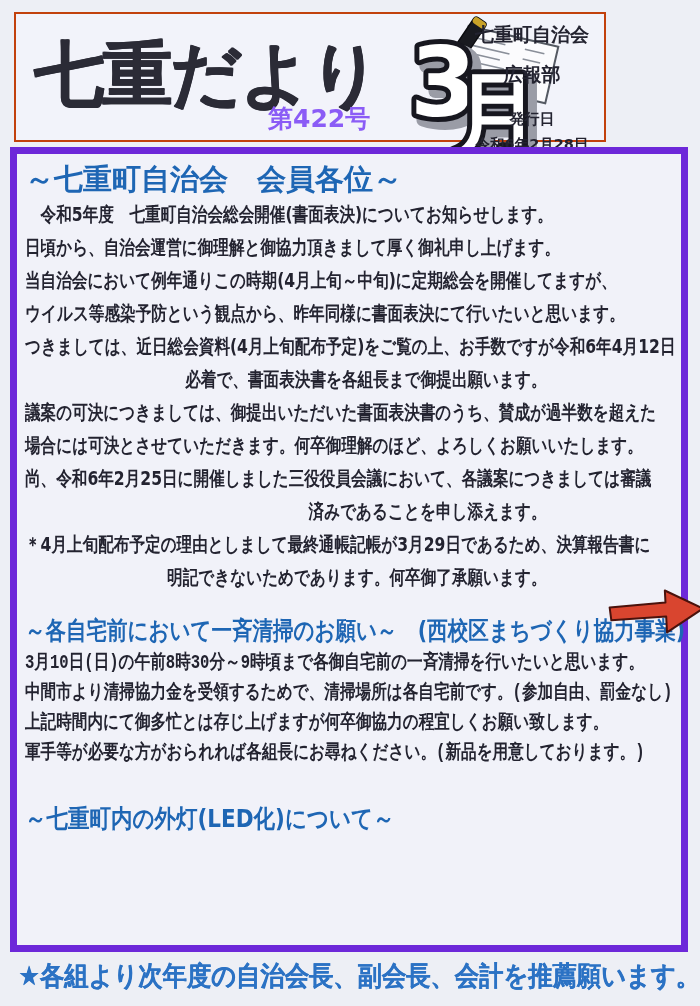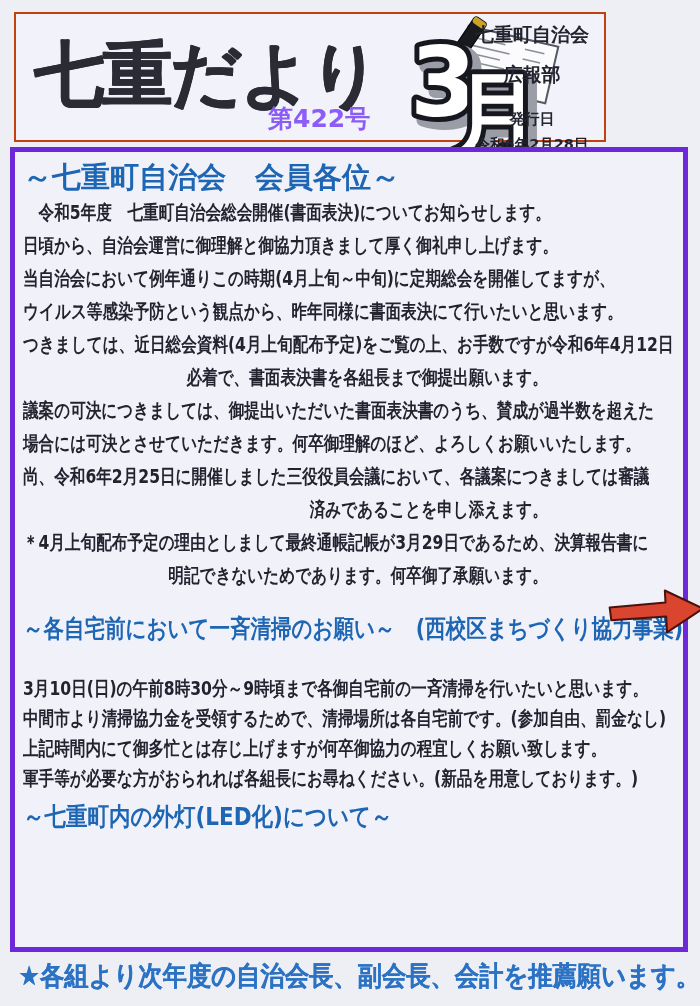--- a/index.html
+++ b/index.html
@@ -32,33 +32,33 @@
     position:absolute; right:6px; top:6px; width:132px; text-align:center;
   }
   .org1 { font-size:19px; font-weight:700; margin-top:2px; white-space:nowrap; }
   .org2 { font-size:19px; font-weight:700; margin-top:14px; }
   .pub-label { font-size:15px; font-weight:700; margin-top:22px; }
   .pub-date { font-size:14.5px; font-weight:700; margin-top:6px; white-space:nowrap; }
 
   
   .main-box {
     position:absolute; left:10px; top:147px; width:678px; height:805px;
-    border:5px solid #6d28d9; background:#f1f2f9;
+    border:7px solid #6d28d9; background:#f1f2f9;
   }
   .sec-heading {
     position:absolute; left:8px; white-space:nowrap; font-weight:900;
     color:#1e66b4; transform-origin:0 50%;
   }
   .h1 { top:6px;  font-size:29px; letter-spacing:0px; }
   .h2 { top:460px; font-size:25px; transform:scaleX(0.82); }
   .h3 { top:648px; font-size:25px; transform:scaleX(0.86); }
 
   .lines { position:absolute; left:8px; right:4px; }
   .s1 { top:44px;text-align:right; }
-  .s2 { top:522px; }
+  .s2 { top:494px;font-family:Liberation Mono, monospace; }
   .s3 { top:682px; }
   .line {
     display:block; white-space:nowrap;
     font-size:19.5px; font-weight:700; color:#232330;
     transform:scaleX(0.80); transform-origin:0 50%;
   }
   .s1 .line { height:33px; line-height:33px; }
   .s2 .line, .s3 .line { height:30px; line-height:30px; }
 
   

